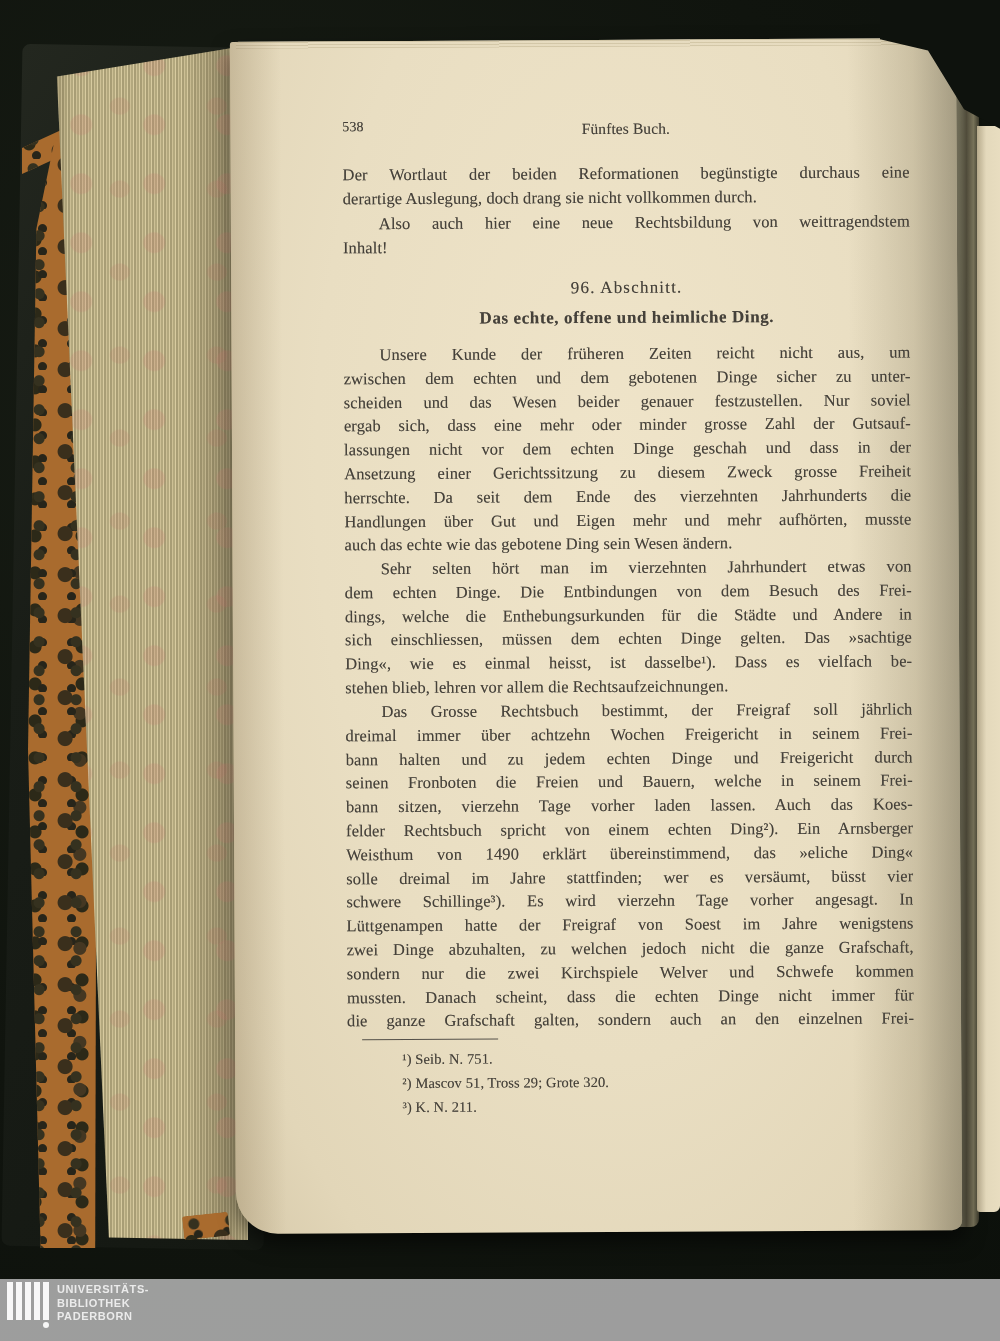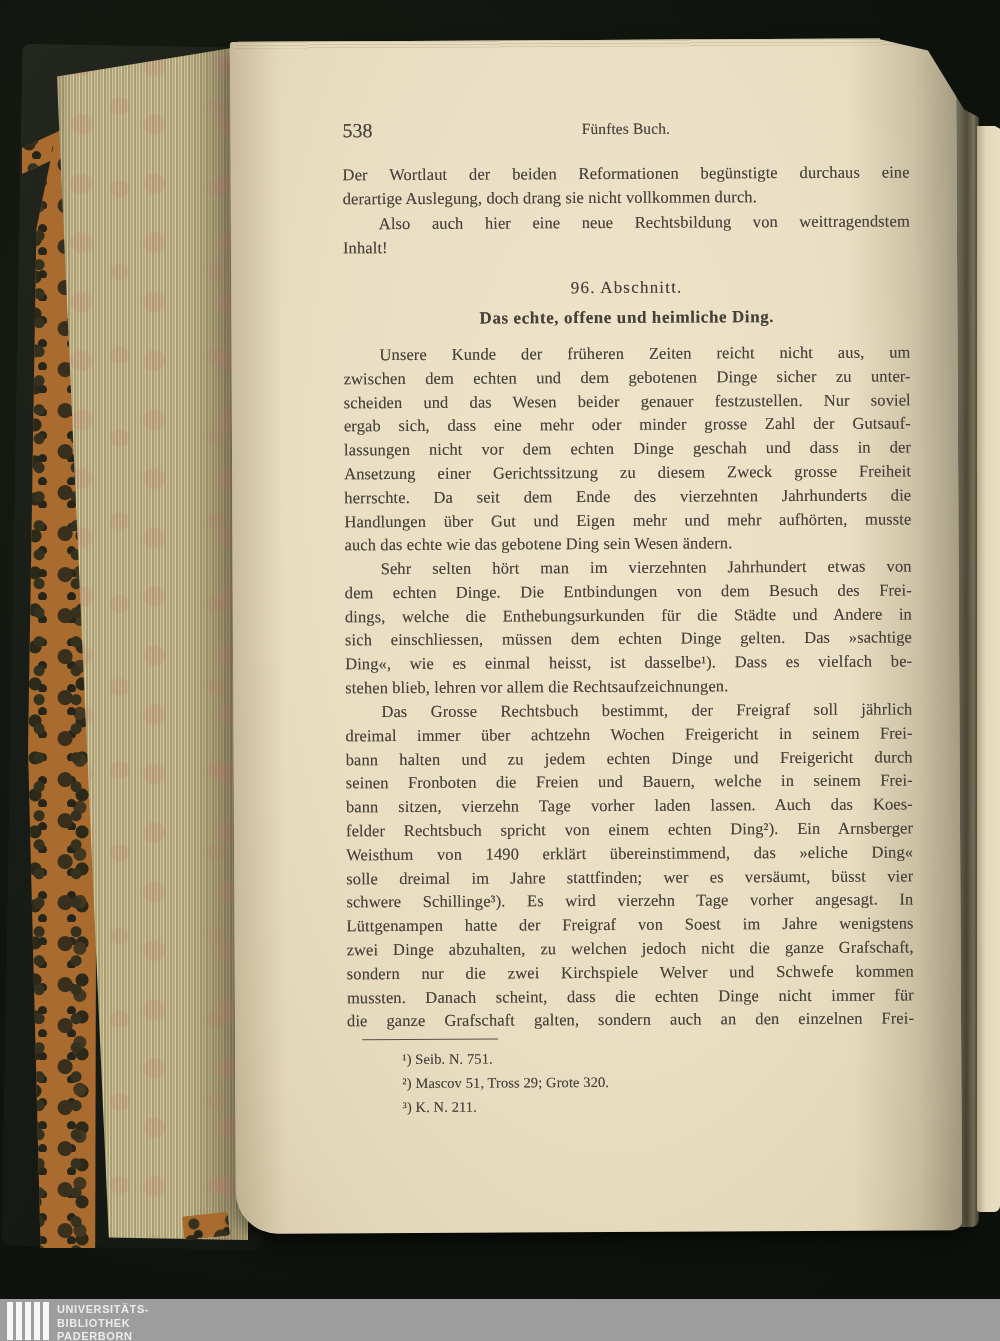--- a/index.html
+++ b/index.html
@@ -84,30 +84,30 @@
   .text-col{
     position:absolute;left:112px;top:0;width:567px;height:100%;z-index:6;
     color:#45413a;font-size:16.5px;letter-spacing:.1px;
     text-shadow:0 0 .5px rgba(69,65,58,.45);
   }
   .abs{position:absolute;left:0;width:100%;}
   .line{height:23.8px;line-height:23.8px;overflow:hidden;}
   .line.indent{text-indent:36px;}
   .jline{text-align:justify;text-align-last:justify;}
   .jline::after{content:"";display:inline-block;width:100%;height:0;}
-  .hdr-num{position:absolute;left:0;top:0;font-size:20px;}
+  .hdr-num{position:absolute;left:0;top:0;font-size:14px;}
   .hdr-title{position:absolute;left:0;top:2px;width:100%;text-align:center;font-size:15.5px;}
   .sec-num{text-align:center;font-size:17px;letter-spacing:1.2px;}
   .sec-title{text-align:center;font-size:17px;font-weight:700;letter-spacing:.6px;}
   .fn-rule{position:absolute;left:15px;width:136px;border-top:1.4px solid #55514a;}
   .fn-block{position:absolute;left:55px;width:500px;}
   .fn-block .line{height:24px;line-height:24px;font-size:14.5px;}
   
   .band{
-    position:absolute;left:0;bottom:0;width:100%;height:42px;z-index:10;
+    position:absolute;left:0;bottom:0;width:100%;height:62px;z-index:10;
     background:rgba(165,165,165,.95);
   }
   .logo-bars{position:absolute;left:7px;top:3px;width:42px;height:46px;}
   .bar{position:absolute;top:0;width:6px;height:38px;background:#f7f7f7;}
   .bar:nth-child(1){left:0}.bar:nth-child(2){left:9px}.bar:nth-child(3){left:18px}
   .bar:nth-child(4){left:27px}.bar:nth-child(5){left:36px}
   .logo-dot{position:absolute;left:36px;top:40px;width:6px;height:6px;background:#f7f7f7;border-radius:50%;}
   .band-text{
     position:absolute;left:57px;top:4px;color:#ebebeb;
     font-family:"Liberation Sans",sans-serif;font-size:11px;font-weight:700;

